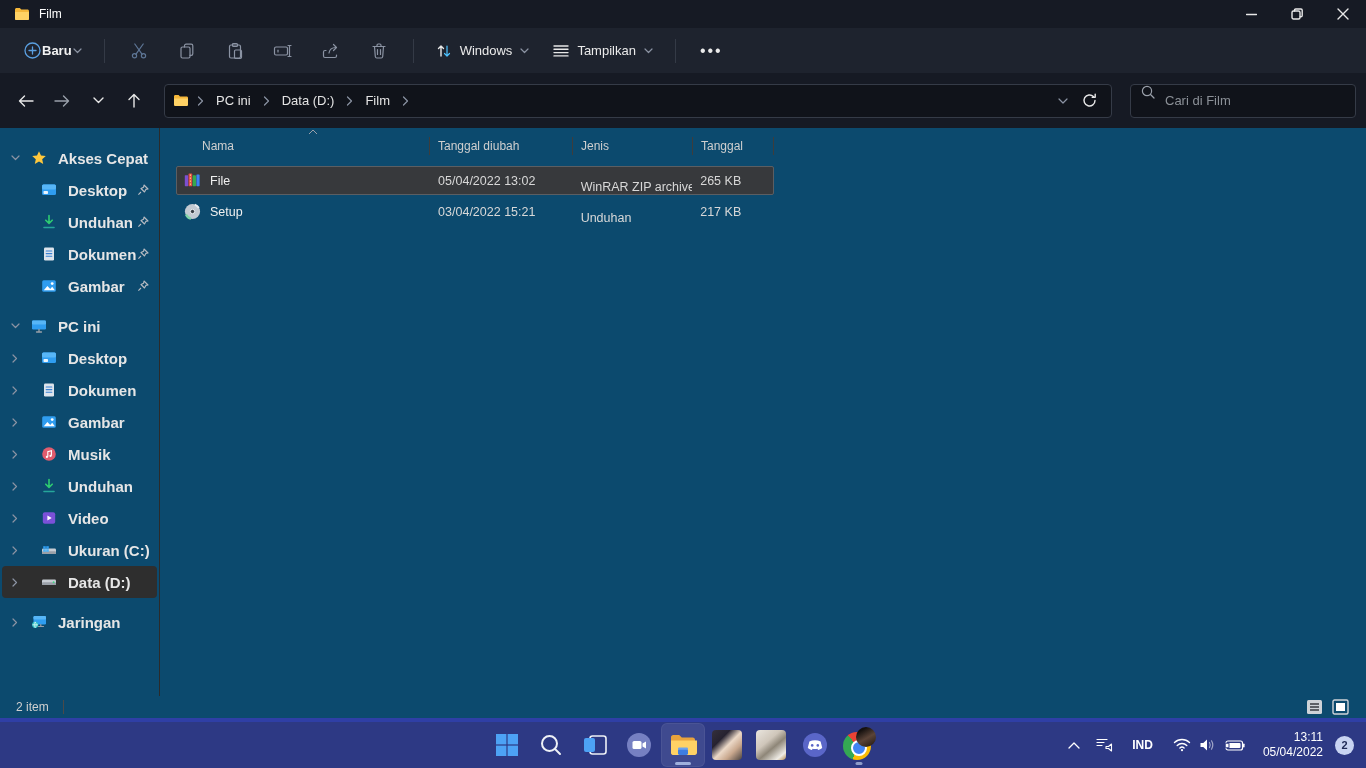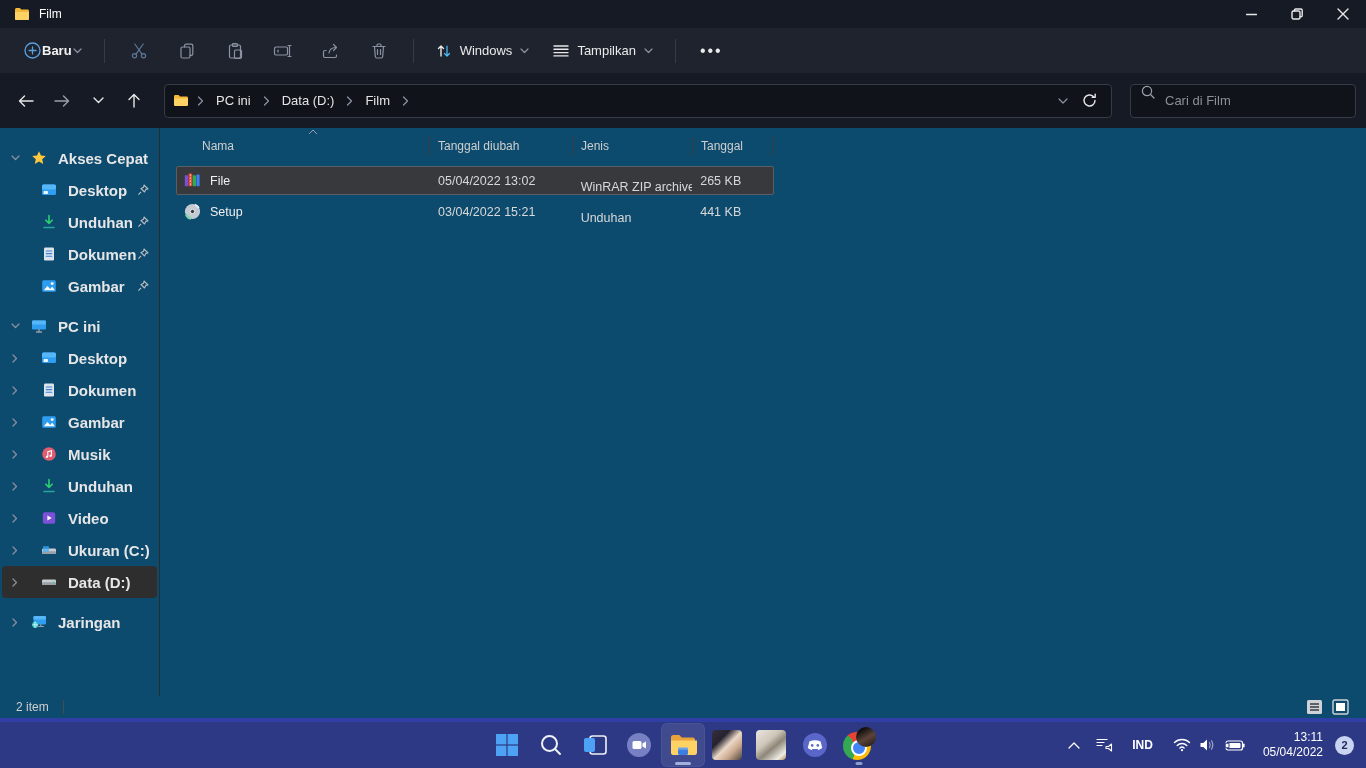--- a/index.html
+++ b/index.html
@@ -608,21 +608,21 @@
                   <circle cx="8.5" cy="8.5" r="7.6" fill="#c3cad2"></circle>
                   <path d="M2 11.5a7.6 7.6 0 0 0 5 4.3" stroke="#7fd4a8" stroke-width="2.2" fill="none"></path>
                   <path d="M14.8 5a7.6 7.6 0 0 0-4-3.4" stroke="#e9edf1" stroke-width="2" fill="none"></path>
                   <circle cx="8.5" cy="8.5" r="2.2" fill="#3a3f46" stroke="#eef1f4" stroke-width="1"></circle>
                 </svg>
               </span>
             <span>Setup</span>
           </div>
           <div class="cell cell-date">03/04/2022 15:21</div>
           <div class="cell cell-type">Unduhan</div>
-          <div class="cell cell-size">441 KB</div>
+          <div class="cell cell-size">217 KB</div>
         </div>
       </div>
     </div>
   </div>
 
   <div class="statusbar">
     <span class="count">2 item</span>
     <span class="sep"></span>
     <div class="view-toggles">
       <div class="vt">

